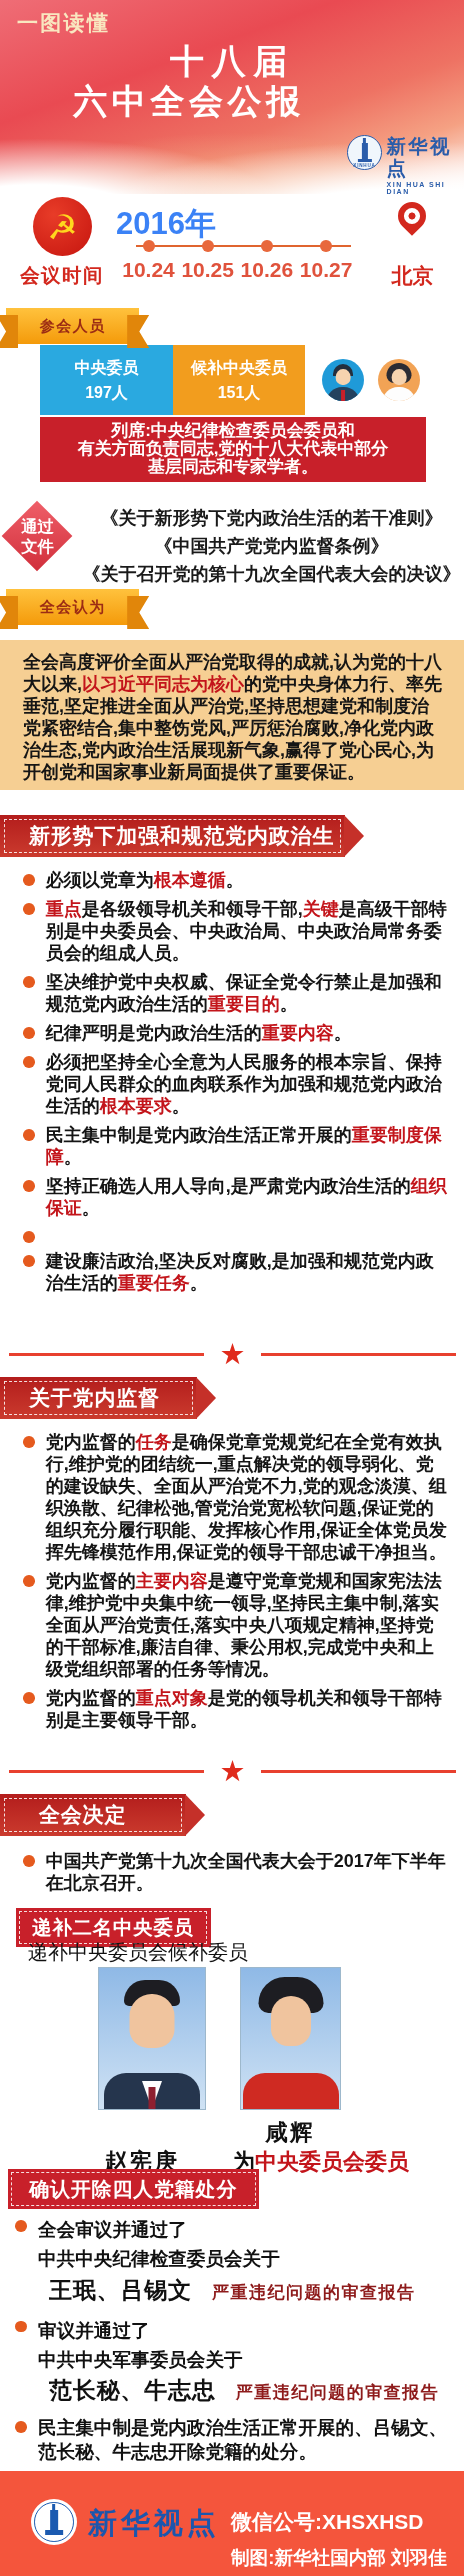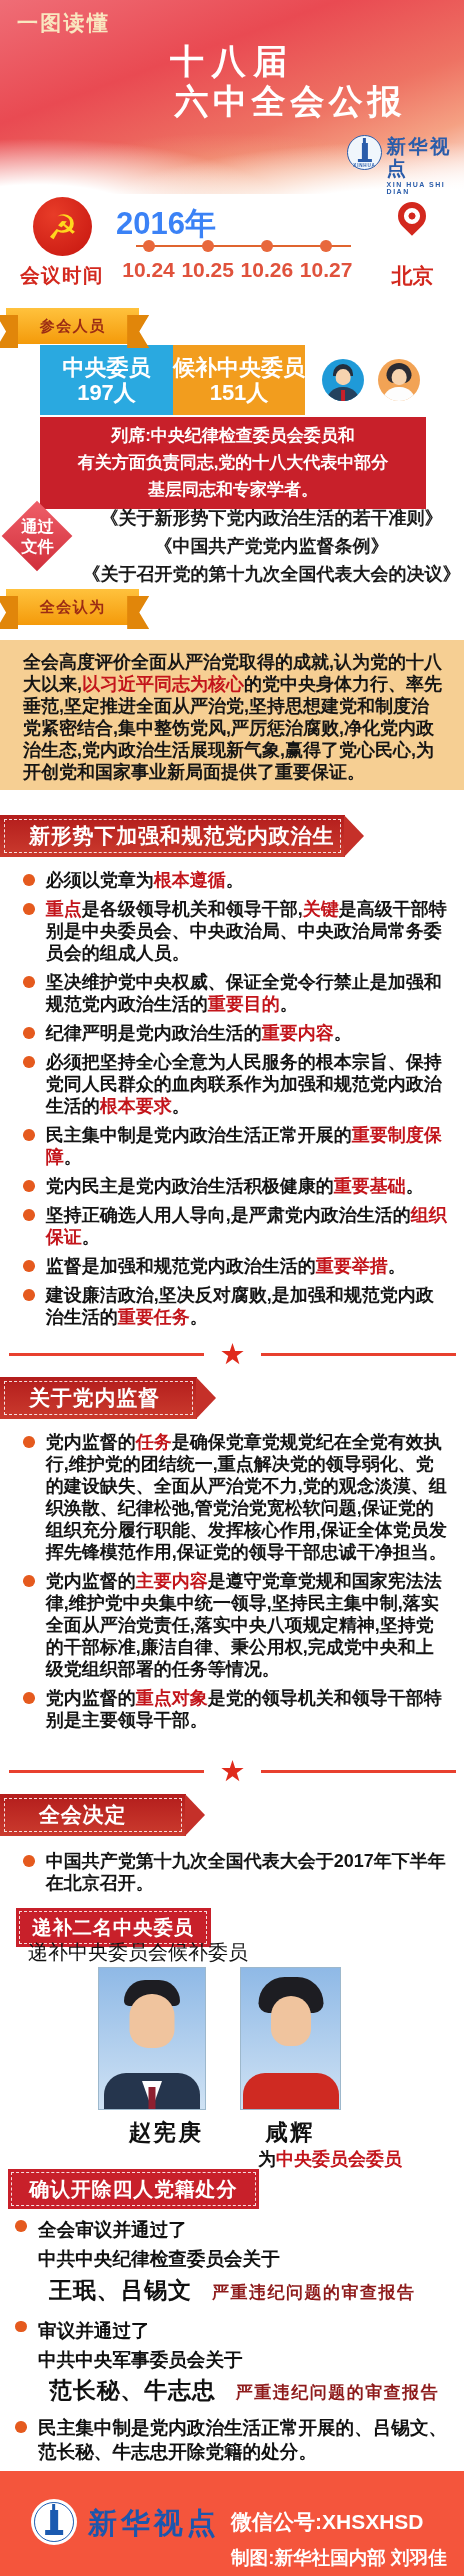--- a/index.html
+++ b/index.html
@@ -8,21 +8,21 @@
 
   
   #header{position:absolute;left:0;top:0;width:465px;height:194px;
     background:
       radial-gradient(120% 75% at 88% 118%, #ffffff 28%, rgba(255,255,255,0) 60%),
       radial-gradient(95% 70% at 8% 112%, #ffffff 24%, rgba(255,255,255,0) 58%),
       radial-gradient(70% 55% at 50% 108%, #f5b48c 0%, rgba(245,180,140,0) 72%),
       linear-gradient(160deg,#ef6d76 0%,#e94a52 34%,#ee7263 62%,#f5a183 80%,#ffffff 100%);}
   .hdr-tag{position:absolute;left:17px;top:9.3px;font-size:21px;font-weight:bold;color:#f9e7c0;letter-spacing:2.3px;}
   .hdr-title1{position:absolute;left:0;top:39px;width:465px;text-align:center;font-size:34px;font-weight:bold;color:#fff;letter-spacing:7.7px;}
-  .hdr-title2{position:absolute;left:0;top:79px;width:378px;text-align:right;font-size:34px;font-weight:bold;color:#fff;letter-spacing:4.6px;margin-left:28px;}
+  .hdr-title2{position:absolute;left:0;top:79px;width:378px;text-align:center;font-size:34px;font-weight:bold;color:#fff;letter-spacing:4.6px;}
   .xhlogo{position:absolute;left:347px;top:135px;display:flex;align-items:flex-start;gap:4.6px;}
   .xh-emblem{width:33px;height:33px;border-radius:50%;border:1.5px solid #2a5caa;background:#f0f6fc;position:relative;flex:0 0 auto;}
   .xh-mon{position:absolute;left:50%;top:7px;transform:translateX(-50%);width:6.2px;height:15.5px;background:#2a5caa;}
   .xh-mon::before{content:"";position:absolute;left:-3.9px;bottom:-3.9px;width:14px;height:3.9px;background:#2a5caa;}
   .xh-mon::after{content:"";position:absolute;left:1.5px;top:-5.4px;width:3.1px;height:5.4px;background:#2a5caa;}
   .xh-en-in{position:absolute;left:0;bottom:1.5px;width:100%;text-align:center;font-size:4.6px;color:#2a5caa;font-weight:bold;letter-spacing:0.8px;}
   .xh-cn{font-size:19.4px;font-weight:bold;color:#2a5caa;letter-spacing:2.3px;line-height:22px;}
   .xh-en{font-size:7px;font-weight:bold;color:#2a5caa;letter-spacing:1.5px;margin-top:2.3px;}
 
   
@@ -43,34 +43,34 @@
   
   .ribbon{position:absolute;left:6.2px;height:36px;width:133px;z-index:2;
     background:linear-gradient(180deg,#ffc23d,#f49a0a);display:flex;align-items:center;justify-content:center;
     font-size:15px;font-weight:bold;color:#9c2c14;letter-spacing:1.5px;}
   .ribbon::before,.ribbon::after{content:"";position:absolute;top:7px;width:22px;height:33px;background:#e1860a;z-index:-1;}
   .ribbon::before{left:-10px;clip-path:polygon(0 0,100% 0,100% 100%,0 100%,45% 50%);}
   .ribbon::after{right:-10px;clip-path:polygon(0 0,100% 0,55% 50%,100% 100%,0 100%);}
 
   
   #pboxes{position:absolute;left:0;top:345px;width:465px;height:70px;}
-  .pbox{position:absolute;top:0;height:70px;display:flex;flex-direction:column;align-items:center;justify-content:center;color:#fff;font-weight:bold;font-size:22px;line-height:25px;}
+  .pbox{position:absolute;top:0;height:70px;display:flex;flex-direction:column;align-items:center;justify-content:center;color:#fff;font-weight:bold;font-size:16px;line-height:25px;}
   .pbox-blue{left:40px;width:133px;background:#2aa9e0;}
   .pbox-orange{left:173px;width:132px;background:#f29d1e;}
   .av{position:absolute;top:14px;width:42px;height:42px;border-radius:50%;overflow:hidden;}
   .av-man{left:322px;background:#1f9ad8;}
   .av-woman{left:378px;background:#f2a355;}
   .av .hair{position:absolute;top:5.4px;left:50%;transform:translateX(-50%);width:20px;height:11.6px;background:#232f3f;border-radius:10px 10px 0 0;}
   .av-woman .hair{width:25px;height:20px;background:#2b2b33;border-radius:12.4px 12.4px 7.7px 7.7px;top:3.9px;}
   .av .face{position:absolute;top:10px;left:50%;transform:translateX(-50%);width:14.7px;height:16.3px;background:#f6d3af;border-radius:50% 50% 45% 45%;}
   .av .bodyshape{position:absolute;bottom:-3.1px;left:50%;transform:translateX(-50%);width:33px;height:17px;background:#24425f;border-radius:15.5px 15.5px 0 0;}
   .av-woman .bodyshape{background:#fdfdfd;}
   .av .tie{position:absolute;bottom:0;left:50%;transform:translateX(-50%);width:3.9px;height:11px;background:#c8202a;}
   .rednote{position:absolute;left:40px;top:417px;width:386px;background:#c8202a;color:#fff;
-    font-size:17px;font-weight:bold;line-height:27px;text-align:center;padding:4.6px 3.1px 6.2px;box-sizing:border-box;white-space:pre-line;}
+    font-size:17px;font-weight:bold;line-height:18px;text-align:center;padding:4.6px 3.1px 6.2px;box-sizing:border-box;white-space:pre-line;}
 
   
   #documents{position:absolute;left:0;top:502px;width:465px;height:87px;}
   .diamond{position:absolute;left:12.4px;top:9.3px;width:50px;height:50px;transform:rotate(45deg);
     background:linear-gradient(135deg,#ef5f69,#d12f3b);}
   .diamond-label{position:absolute;left:11px;top:14px;width:53px;text-align:center;color:#fff;font-weight:bold;font-size:16.3px;line-height:20px;white-space:pre-line;}
   .docs{position:absolute;left:81px;top:1.5px;width:381px;text-align:center;font-size:18px;font-weight:bold;color:#1a1a1a;line-height:28px;}
 
   
   #tanbox{position:absolute;left:0;top:640px;width:465px;background:#f6cf93;padding:11px 23px 7px;box-sizing:border-box;
@@ -116,23 +116,23 @@
   #photo2{left:240px;width:101px;}
   .ph-hair{position:absolute;top:12.4px;left:50%;transform:translateX(-50%);width:56px;height:26px;background:#1d1d22;border-radius:26px 26px 6.2px 6.2px;}
   .ph-hair.w{width:65px;height:36px;border-radius:33px 33px 12.4px 12.4px;top:9.3px;}
   .ph-face{position:absolute;top:26px;left:50%;transform:translateX(-50%);width:45px;height:54px;background:#f0c49e;border-radius:22px 22px 18.6px 18.6px;}
   .ph-face.w{top:28px;width:40px;height:50px;}
   .ph-suit{position:absolute;bottom:-6.2px;left:50%;transform:translateX(-50%);width:96px;height:42px;background:#25354d;border-radius:22px 22px 0 0;}
   .ph-suit.w{background:#cf2a22;}
   .ph-shirt{position:absolute;bottom:0;left:50%;transform:translateX(-50%);width:20px;height:28px;background:#fff;clip-path:polygon(0 0,100% 0,50% 100%);}
   .ph-tie{position:absolute;bottom:0;left:50%;transform:translateX(-50%);width:7px;height:22px;background:#8e2030;}
   .pname{position:absolute;top:2117px;text-align:center;font-size:22.5px;font-weight:bold;color:#111;letter-spacing:2.3px;}
-  #pname1{left:112px;width:108px;}
+  #pname1{left:88px;width:108px;margin-top:29px;}
   #pname2{left:232px;width:116px;}
-  #byelect-note{position:absolute;left:258px;top:2147px;font-size:18px;font-weight:bold;}
+  #byelect-note{position:absolute;left:233px;top:2147px;font-size:22px;font-weight:bold;}
   #byelect-note .pre{color:#111;}
   #byelect-note .red{color:#c3151b;}
 
   
   #explist{position:absolute;left:12.4px;top:2215px;width:443px;}
   .xitem{display:flex;margin-bottom:10px;}
   .xbody{flex:1;}
   .xline{font-size:18.6px;font-weight:bold;line-height:29px;color:#111;}
   .xnames-row{display:flex;align-items:baseline;margin-top:1.5px;}
   .xnames{font-size:23px;font-weight:bold;color:#111;margin-left:11px;letter-spacing:0.8px;}
@@ -253,29 +253,24 @@
       <div class="bullet">
         <span class="dot"></span>
         <span class="btext"><span>必须把坚持全心全意为人民服务的根本宗旨、保持党同人民群众的血肉联系作为加强和规范党内政治生活的</span><span class="c-red">根本要求</span><span>。</span></span>
       </div>
       <div class="bullet">
         <span class="dot"></span>
         <span class="btext"><span>民主集中制是党内政治生活正常开展的</span><span class="c-red">重要制度保障</span><span>。</span></span>
       </div>
       <div class="bullet">
         <span class="dot"></span>
-        <span class="btext"><span>党内民主是党内政治生活积极健康的</span><span class="c-red">重要基础</span><span>。</span></span>
-      </div>
-      <div class="bullet">
-        <span class="dot"></span>
         <span class="btext"><span>坚持正确选人用人导向,是严肃党内政治生活的</span><span class="c-red">组织保证</span><span>。</span></span>
       </div>
       <div class="bullet">
         <span class="dot"></span>
-        <span class="btext"><span>监督是加强和规范党内政治生活的</span><span class="c-red">重要举措</span><span>。</span></span>
       </div>
       <div class="bullet">
         <span class="dot"></span>
         <span class="btext"><span>建设廉洁政治,坚决反对腐败,是加强和规范党内政治生活的</span><span class="c-red">重要任务</span><span>。</span></span>
       </div>
     </div>
 
   <div id="star1" class="star-div">
     <div class="ln"></div>
     <div class="st">★</div>

